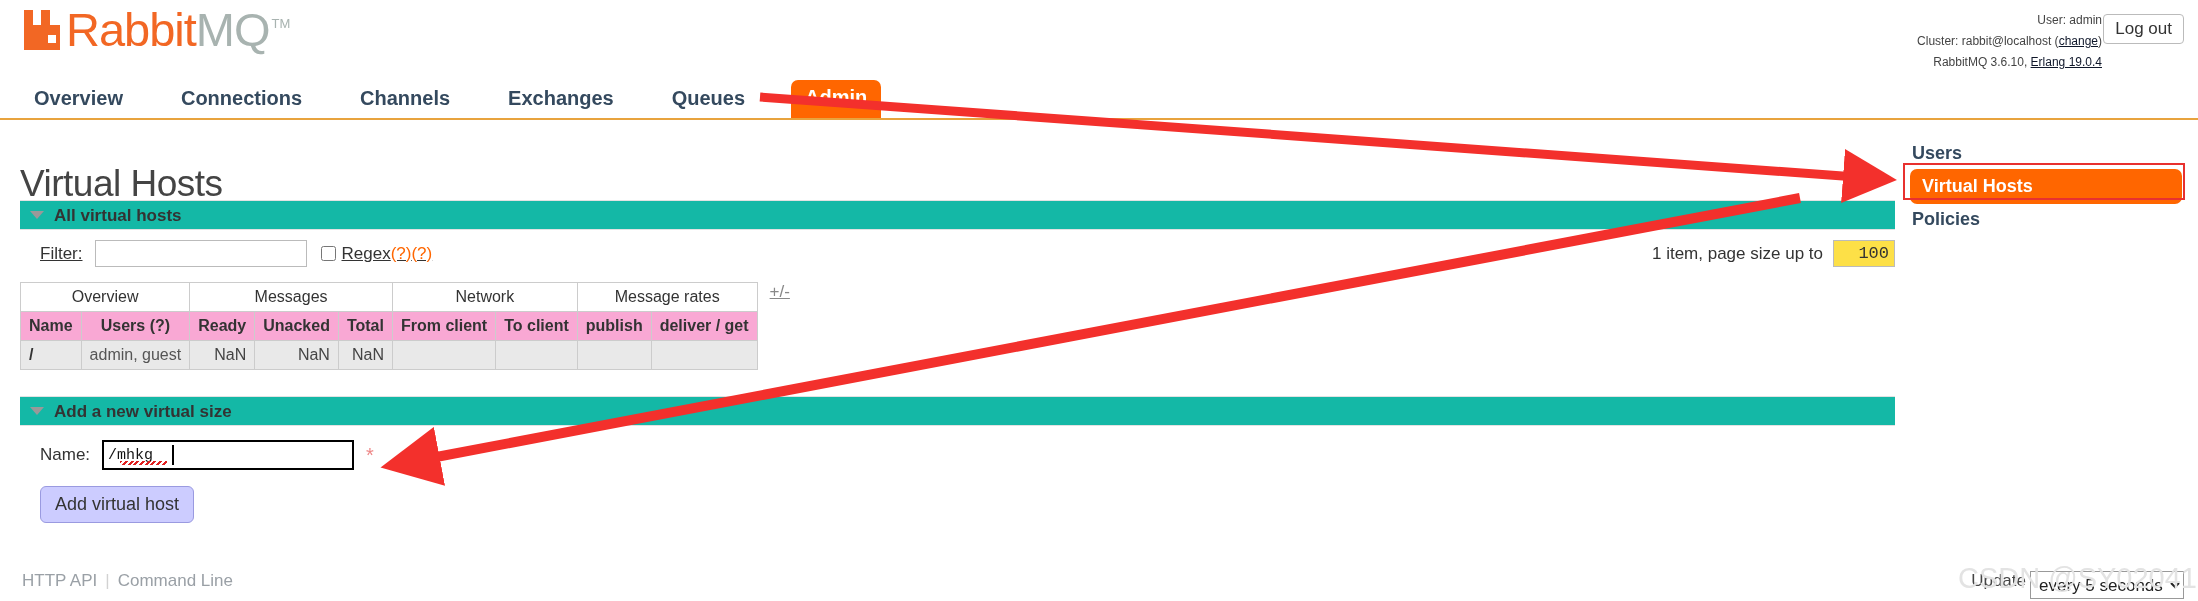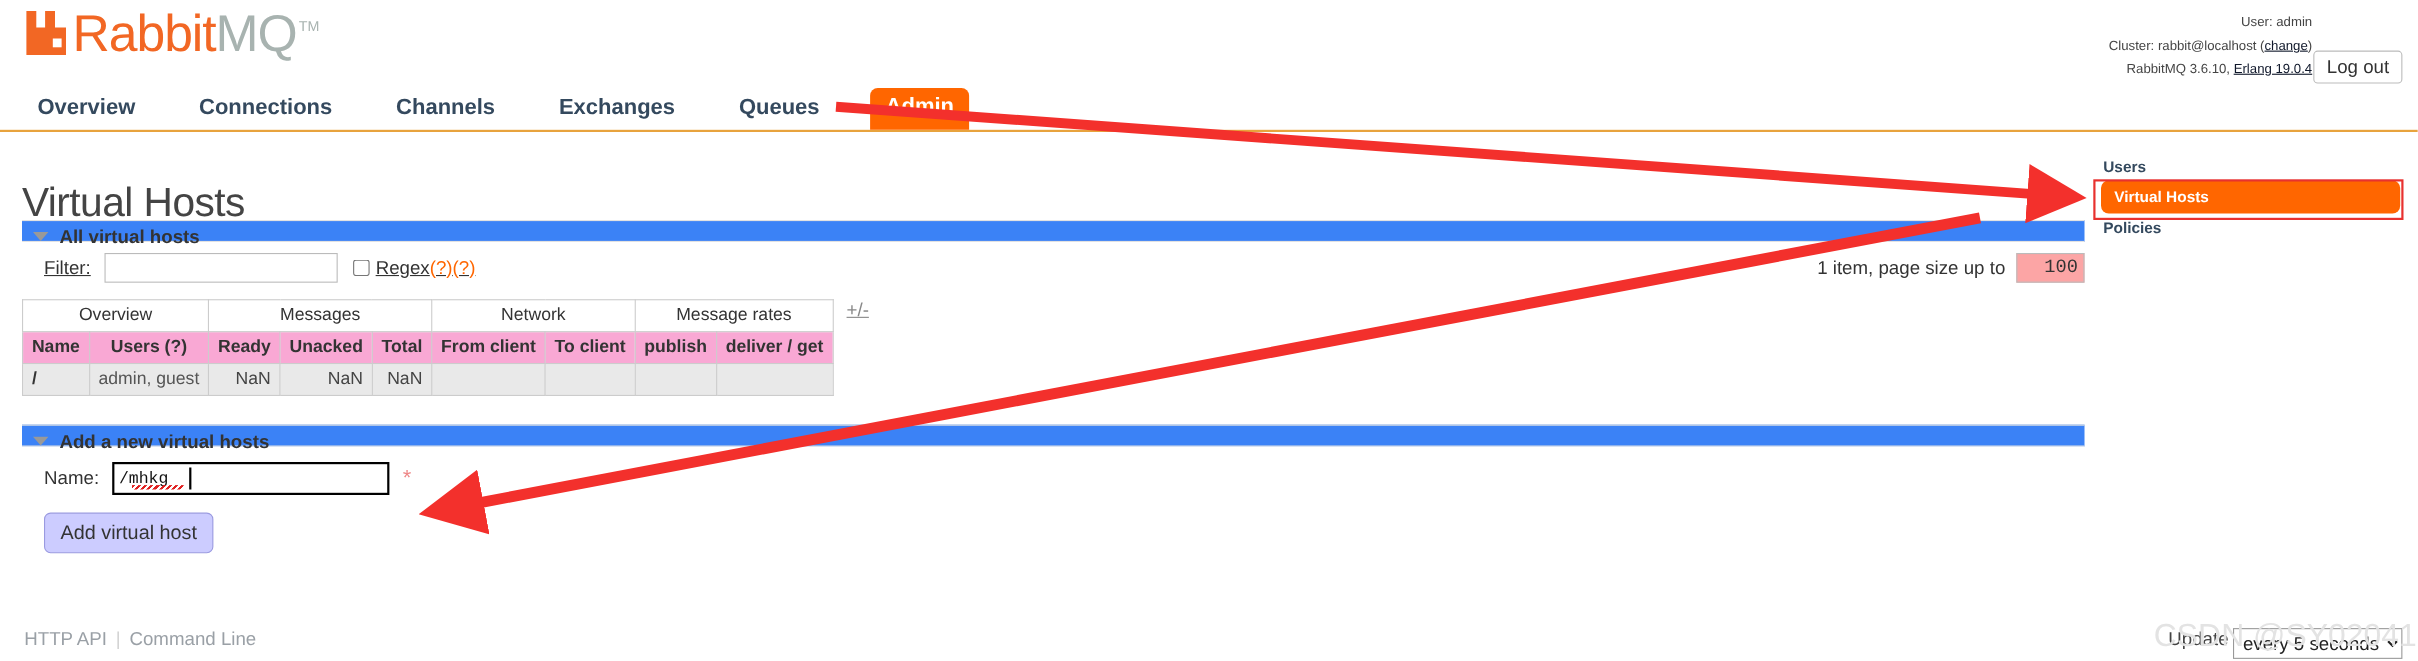--- a/index.html
+++ b/index.html
@@ -24,21 +24,21 @@
   #user-block {
     position: absolute; right: 96px; top: 10px;
     text-align: right; font-size: 12px; line-height: 21px; color: #444;
   }
   #user-block a { color: #0f172a; text-decoration: underline; }
   #logout-button {
     position: absolute; right: 14px; top: 14px;
     font-family: "Liberation Sans", sans-serif;
     font-size: 17px; color: #333;
     background: #fff; border: 1px solid #bbb; border-radius: 4px;
-    padding: 4px 11px; cursor: pointer; margin-top: 32px;
+    padding: 4px 11px; cursor: pointer;
   }
 
   
   #nav {
     position: absolute; left: 0; top: 80px; width: 2198px; height: 40px;
     border-bottom: 2px solid #e8a33d;
   }
   #nav ul { list-style: none; margin: 0; padding: 0 0 0 22px; display: flex; align-items: flex-end; height: 100%; }
   #nav li { margin-right: 34px; }
   #nav a {
@@ -55,24 +55,24 @@
   
   #page-title {
     position: absolute; left: 20px; top: 138px;
     font-size: 37px; font-weight: 400; color: #444; letter-spacing: -0.5px;
   }
 
   
   #main { position: absolute; left: 20px; top: 200px; width: 1875px; }
 
   .section-head {
-    background: #3b82f6;
+    background: #14b8a6;
     border-top: 1px solid #e2e2e2;
     border-bottom: 1px solid #e2e2e2;
-    height: 20px; line-height: 30px;
+    height: 30px; line-height: 30px;
     font-size: 17px; font-weight: bold; color: #333;
     padding-left: 10px;
   }
   .tri {
     display: inline-block; width: 0; height: 0;
     border-left: 7px solid transparent; border-right: 7px solid transparent;
     border-top: 8px solid #999; margin-right: 10px; vertical-align: middle;
     position: relative; top: -2px;
   }
 
@@ -83,21 +83,21 @@
     width: 212px; height: 27px; margin-left: 12px;
     border: 1px solid #bbb; background: #fff;
     font-family: "Liberation Sans", sans-serif; font-size: 16px; padding: 0 5px;
   }
   #regex-check { margin: 0 6px 0 14px; width: 15px; height: 15px; vertical-align: middle; }
   .help-link { color: #f60; text-decoration: none; font-size: 17px; }
 
   #filter-right { position: absolute; right: 0; top: 10px; display: flex; align-items: center; font-size: 17px; color: #333; }
   #pagesize-input {
     width: 62px; height: 27px; margin-left: 10px;
-    border: 1px solid #bbb; background: #fca5a5; text-align: right;
+    border: 1px solid #bbb; background: #fde047; text-align: right;
     font-family: "Liberation Mono", monospace; font-size: 17px; padding: 0 5px; color: #333;
   }
 
   
   #vhost-table { border-collapse: collapse; margin-left: 0; }
   #vhost-table th, #vhost-table td {
     border: 1px solid #ccc; font-size: 16px; color: #333;
     padding: 4px 8px; height: 29px; white-space: nowrap;
   }
   #vhost-table thead tr.grouprow th { font-weight: 400; text-align: center; background: #fff; }
@@ -136,21 +136,21 @@
   #add-vhost-button {
     margin-left: 20px;
     font-family: "Liberation Sans", sans-serif; font-size: 18px; color: #333;
     background: #ccf; border: 1px solid #9a9ae0; border-radius: 6px;
     padding: 7px 14px; cursor: pointer;
   }
 
   
   #sidebar { position: absolute; left: 1910px; top: 138px; width: 272px; }
   .side-item {
-    font-size: 14px; font-weight: bold; color: #34495e;
+    font-size: 18px; font-weight: bold; color: #34495e;
     padding: 5px 2px; text-decoration: none; display: block;
   }
   .side-item.active {
     background: #f60; color: #fff;
     border-radius: 7px; padding: 7px 12px;
   }
   #sidebar-annot {
     position: absolute; left: 1903px; top: 163px; width: 282px; height: 37px;
     border: 2px solid #e8312f; pointer-events: none; z-index: 30;
   }
@@ -285,21 +285,21 @@
             <td class="blank"></td>
             <td class="blank"></td>
           </tr>
         </tbody>
       </table>
       <a href="#" class="plusminus">+/-</a>
     </div>
 
     <div id="addform-wrap">
       <div class="section-head">
-        <span class="tri"></span><span>Add a new virtual hosts</span>
+        <span class="tri"></span><span>Add a new virtual size</span>
       </div>
       <div id="addform-body">
         <div class="form-row">
           <span class="form-label">Name:</span>
           <span class="input-caretbox">
             <input id="vhost-name-input" type="text" value="/mhkg" style="">
             <span class="spell-underline"></span>
             <span class="caret"></span>
           </span>
           <span class="required-star">*</span>

